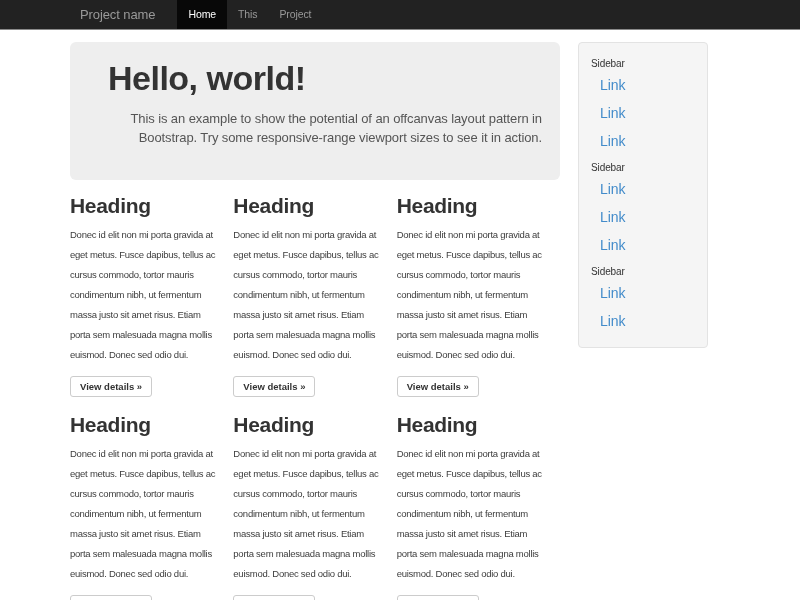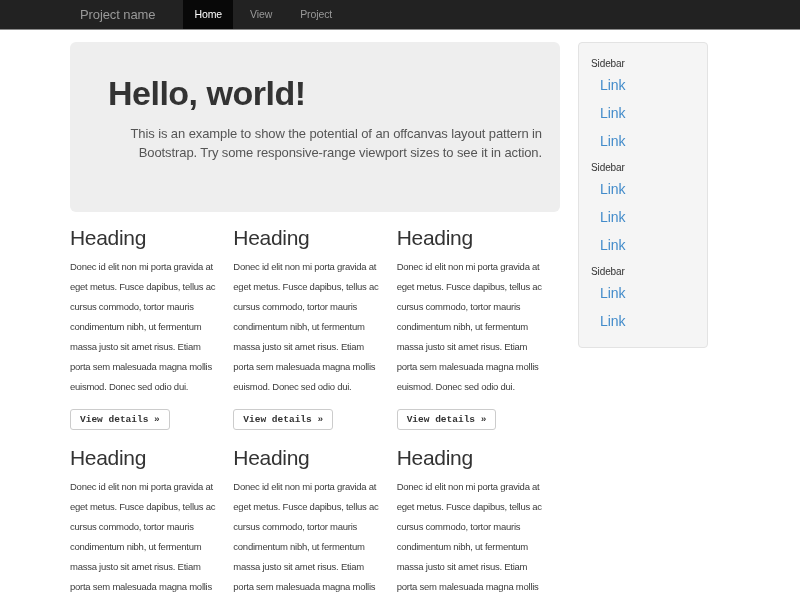--- a/index.html
+++ b/index.html
@@ -10,69 +10,69 @@
     font-family: "Liberation Sans", "DejaVu Sans", sans-serif;
     letter-spacing: -0.1px;
   }
 
   
   .navbar {
     height: 30px; background: #222222; width: 100%;
     display: flex; align-items: stretch;
     border-bottom: 1px solid #8a8a8a;
   }
-  .navbar-inner { margin-left: 70px; display: flex; align-items: center; gap: 6px; }
+  .navbar-inner { margin-left: 70px; display: flex; align-items: center; }
   .brand {
     color: #999999; font-size: 13px; line-height: 29px;
     padding: 0 10px; text-decoration: none; margin-right: 12px;
   }
   .nav-item {
     color: #999999; font-size: 10.5px; line-height: 29px;
     padding: 0 11px; text-decoration: none; cursor: pointer;
   }
   .nav-item.active { background: #080808; color: #ffffff; }
 
   
   .container { width: 660px; margin: 12px 70px 0; }
   .row { display: flex; align-items: flex-start; }
   .main-col { width: 490px; }
   .sidebar-col { width: 130px; margin-left: 18px; }
 
   
   .jumbotron {
     background: #eeeeee; border-radius: 6px;
-    height: 170px; padding: 26px 18px 0 38px;
+    height: 138px; padding: 11px 18px 0 38px;
   }
   .jumbotron h1 {
     margin: 6px 0 0; font-size: 34px; font-weight: bold;
     color: #333333; letter-spacing: -0.5px;
   }
   .jumbotron p {
     margin: 12px 0 0; font-size: 13px; line-height: 1.45;
     color: #555555; max-width: 450px; text-align: right;
   }
 
   
   .card-row { display: flex; margin-top: 14px; }
   .card-row + .card-row { margin-top: 16px; }
   .card { width: 158px; margin-right: 10px; }
   .card h2 {
     margin: 0 0 8px; font-size: 21px; line-height: 1.1;
-    font-weight: normal; color: #333333; letter-spacing: -0.3px;
+    font-weight: bold; color: #333333; letter-spacing: -0.3px;
   }
   .card p {
     margin: 0 0 11px; font-size: 9.5px; line-height: 20px;
     color: #3c3c3c; letter-spacing: -0.25px; min-height: 79px;
   }
   .btn {
     display: inline-block; background: #ffffff;
     border: 1px solid #cccccc; border-radius: 3px;
     padding: 4px 9px; font-size: 9.5px; font-weight: bold;
     color: #333333; cursor: pointer;
-    font-family: Liberation Mono, monospace;
+    font-family: Liberation Sans, sans-serif;
   }
 
   
   .sidebar-box {
     background: #f5f5f5; border: 1px solid #e3e3e3;
     border-radius: 4px; padding: 8px 0 12px; min-height: 243px;
   }
   .sidebar-heading {
     font-size: 10px; color: #333333; padding: 7px 12px 2px;
   }
@@ -90,21 +90,21 @@
     font-size: 10px; color: #999999;
   }
 </style>
 </head>
 <body>
 
 <header class="navbar">
   <div class="navbar-inner">
     <a class="brand">Project name</a>
     <a class="nav-item active">Home</a>
-    <a class="nav-item">View</a>
+    <a class="nav-item">This</a>
     <a class="nav-item">Project</a>
   </div>
 </header>
 
 <div class="container">
   <div class="row">
 
     <div class="main-col">
 
       <div class="jumbotron">

